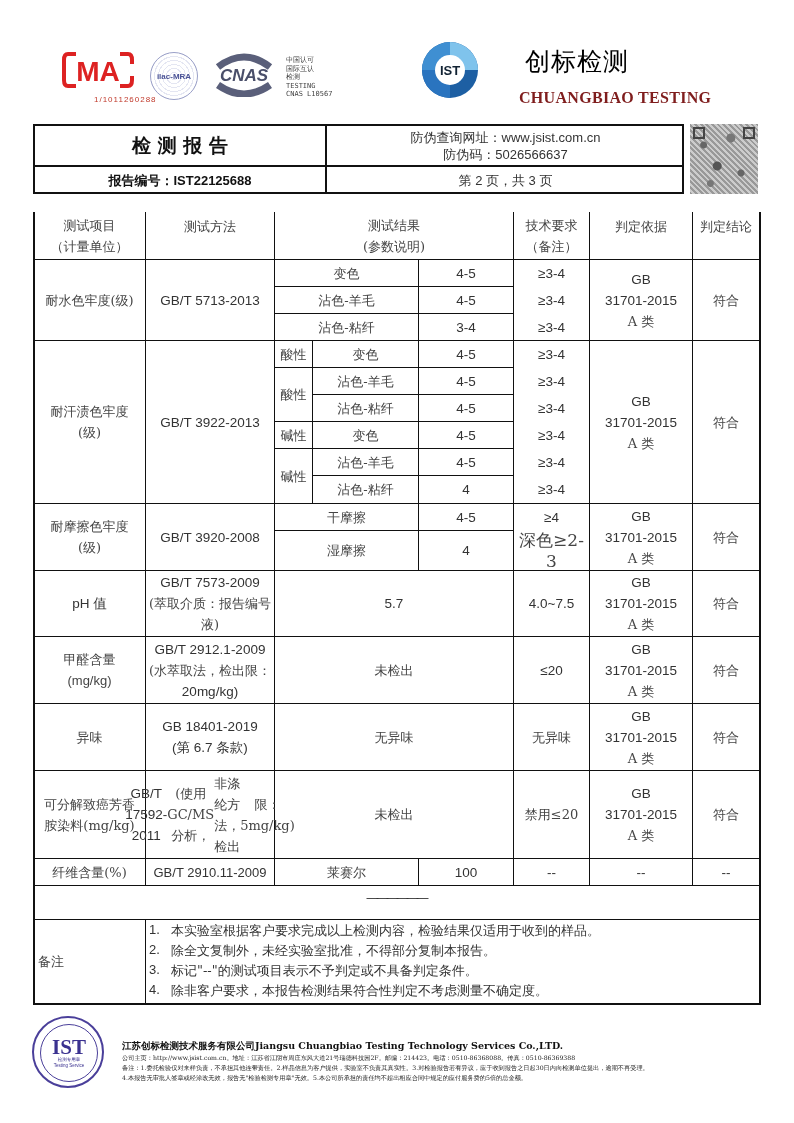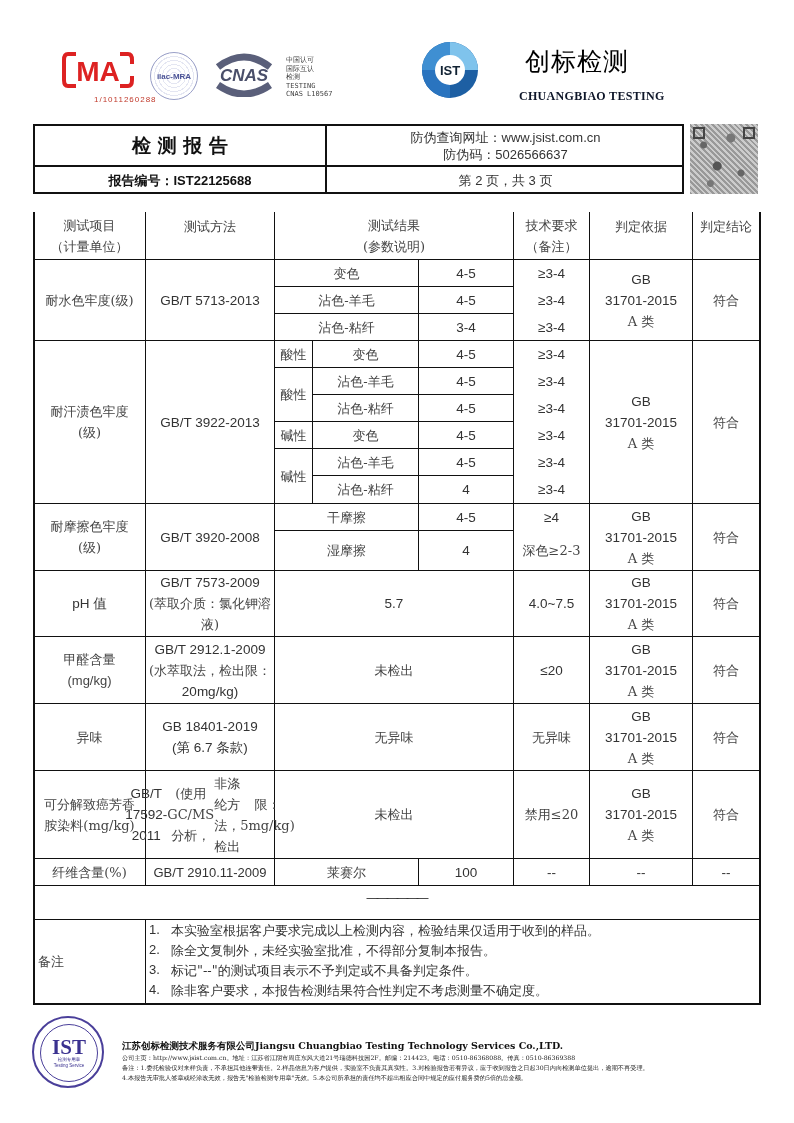--- a/index.html
+++ b/index.html
@@ -6,21 +6,21 @@
   body{width:794px;height:1123px;position:relative;overflow:hidden;font-family:"Liberation Sans","DejaVu Sans",sans-serif;color:#222;}
   .abs{position:absolute;}
   
   .cma{left:62px;top:50px;width:72px;height:40px;}
   .cma-num{left:62px;top:95px;font-size:8px;letter-spacing:1px;color:#c0392b;margin-left:32px;}
   .ilac{left:150px;top:52px;width:48px;height:48px;border-radius:50%;border:1px solid #9aa0c8;box-sizing:border-box;display:flex;align-items:center;justify-content:center;font-size:8px;color:#4a5296;font-weight:bold;background:repeating-radial-gradient(circle,#fff 0 3px,#e4e6f2 3px 4px);}
   .cnas{left:210px;top:53px;width:68px;height:44px;}
   .cnas-text{left:286px;top:56px;font-size:7px;line-height:8.5px;color:#444;font-family:"DejaVu Sans Mono",monospace;}
   .ist-logo{left:420px;top:40px;width:60px;height:60px;}
   .brand-cn{left:525px;top:45px;font-size:25px;font-family:"DejaVu Serif",serif;color:#000000;letter-spacing:1px;}
-  .brand-en{left:519px;top:89px;font-size:12px;font-family:"Liberation Serif",serif;font-weight:bold;color:#0f172a;letter-spacing:0.3px;}
+  .brand-en{left:519px;top:89px;font-size:16px;font-family:"Liberation Serif",serif;font-weight:bold;color:#7f1d1d;letter-spacing:0.3px;}
   
   .hbox{left:33px;top:124px;width:651px;height:70px;border:2px solid #111;box-sizing:border-box;}
   .hbox .c{position:absolute;display:flex;align-items:center;justify-content:center;text-align:center;}
   .hbox .v{position:absolute;left:290px;top:0;width:1.5px;height:100%;background:#111;}
   .hbox .h{position:absolute;left:0;top:39px;width:100%;height:1.5px;background:#111;}
   .qr{left:690px;top:124px;width:68px;height:70px;background:
      radial-gradient(circle at 20% 30%,#666 0 3px,transparent 4px),
      radial-gradient(circle at 60% 20%,#777 0 4px,transparent 5px),
      radial-gradient(circle at 40% 60%,#555 0 4px,transparent 5px),
      radial-gradient(circle at 75% 70%,#666 0 3px,transparent 4px),
@@ -206,32 +206,32 @@
 <div class="cell cn" style="left:34px;top:504px;width:111px;height:66px;flex-direction:column;">
   <span>耐摩擦色牢度</span>
   <span>(级)</span>
 </div>
 <div class="cell" style="left:146px;top:504px;width:128px;height:66px;">GB/T 3920-2008</div>
 <div class="cell cn" style="left:275px;top:504px;width:143px;height:26px;">干摩擦</div>
 <div class="cell" style="left:419px;top:504px;width:94px;height:26px;">4-5</div>
 <div class="cell" style="left:514px;top:504px;width:75px;height:26px;">≥4</div>
 <div class="cell cn" style="left:275px;top:531px;width:143px;height:39px;">湿摩擦</div>
 <div class="cell" style="left:419px;top:531px;width:94px;height:39px;">4</div>
-<div class="cell cn" style="left:514px;top:531px;width:75px;height:39px;font-size:13px;">深色≥2-3</div>
+<div class="cell cn" style="left:514px;top:531px;width:75px;height:39px;font-size:17px;">深色≥2-3</div>
 <div class="cell" style="left:590px;top:504px;width:102px;height:66px;flex-direction:column;">
   <span>GB</span>
   <span>31701-2015</span>
   <span class="cn">A 类</span>
 </div>
 <div class="cell cn" style="left:693px;top:504px;width:66px;height:66px;">符合</div>
 
 <div class="cell" style="left:34px;top:571px;width:111px;height:65px;">pH 值</div>
 <div class="cell" style="left:146px;top:571px;width:128px;height:65px;flex-direction:column;">
   <span>GB/T 7573-2009</span>
-  <span class="cn">(萃取介质：氯化钾溶</span>
+  <span class="cn">(萃取介质：报告编号</span>
   <span class="cn">液)</span>
 </div>
 <div class="cell" style="left:275px;top:571px;width:238px;height:65px;">5.7</div>
 <div class="cell" style="left:514px;top:571px;width:75px;height:65px;">4.0~7.5</div>
 <div class="cell" style="left:590px;top:571px;width:102px;height:65px;flex-direction:column;">
   <span>GB</span>
   <span>31701-2015</span>
   <span class="cn">A 类</span>
 </div>
 <div class="cell cn" style="left:693px;top:571px;width:66px;height:65px;">符合</div>

